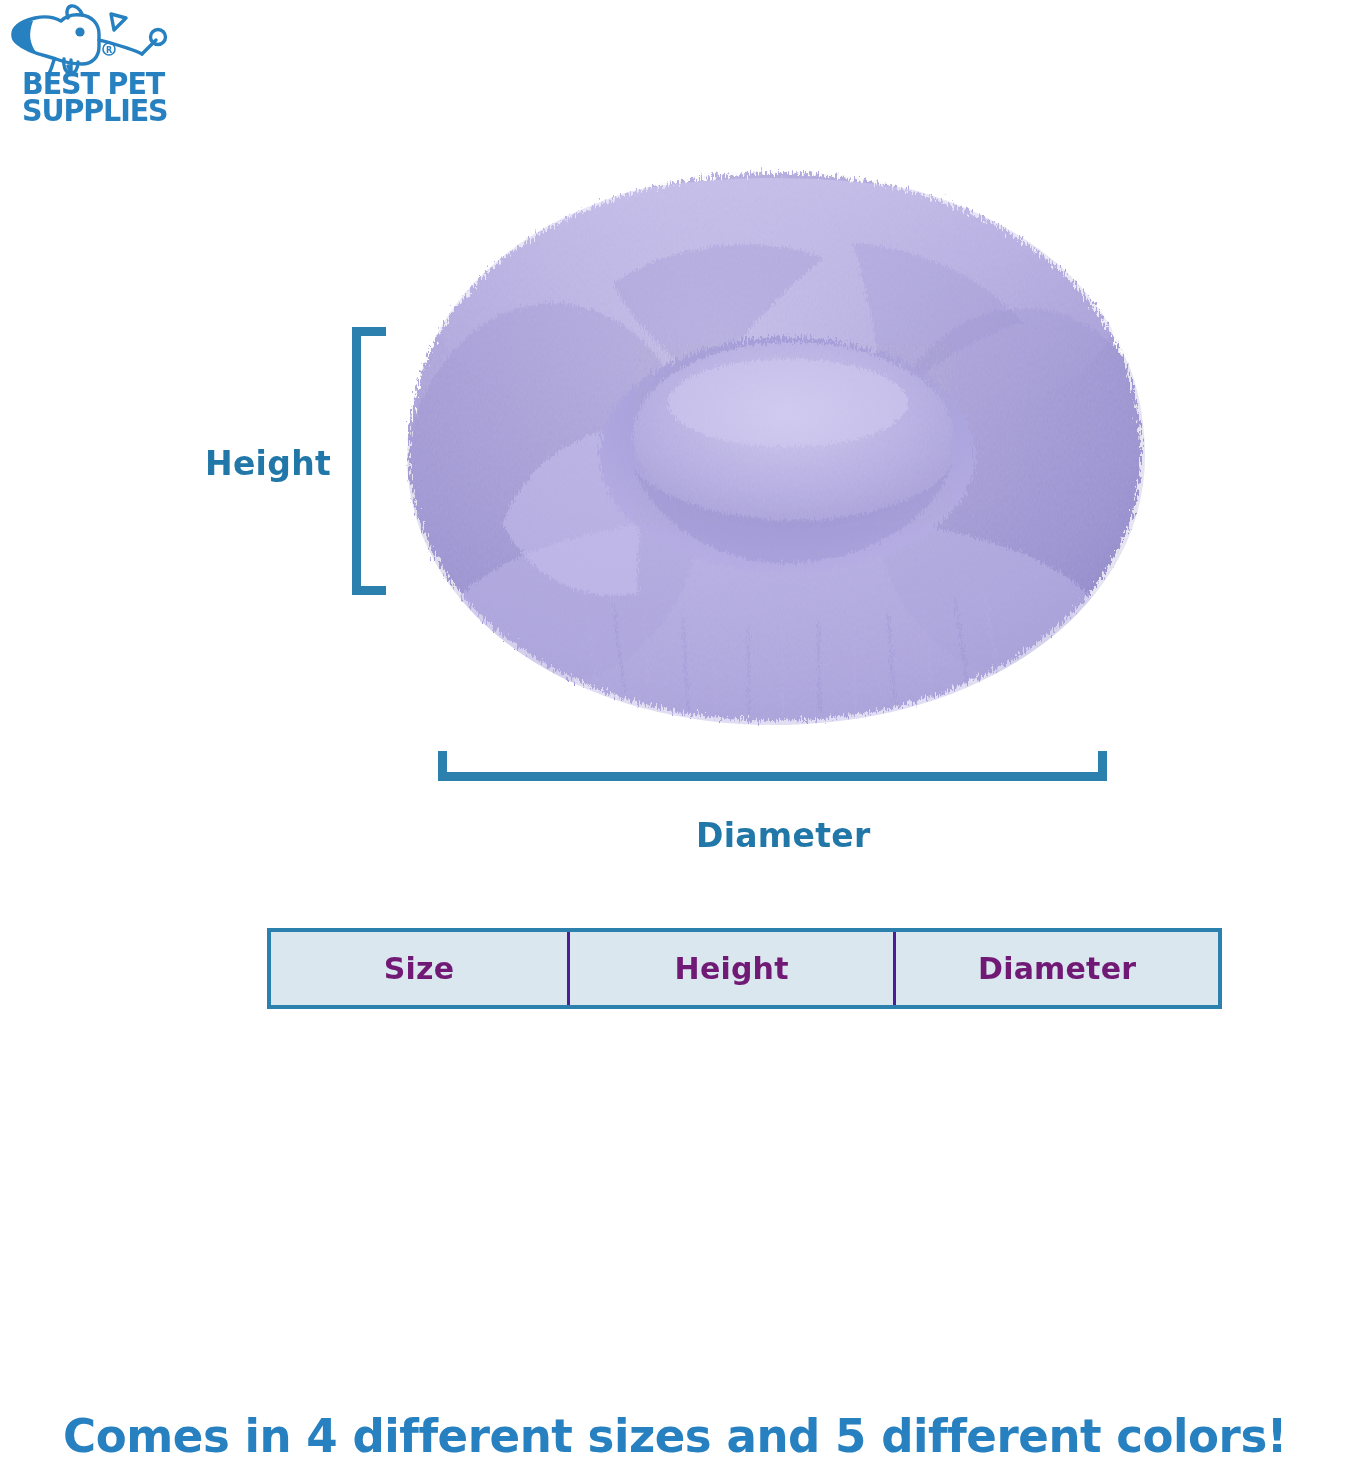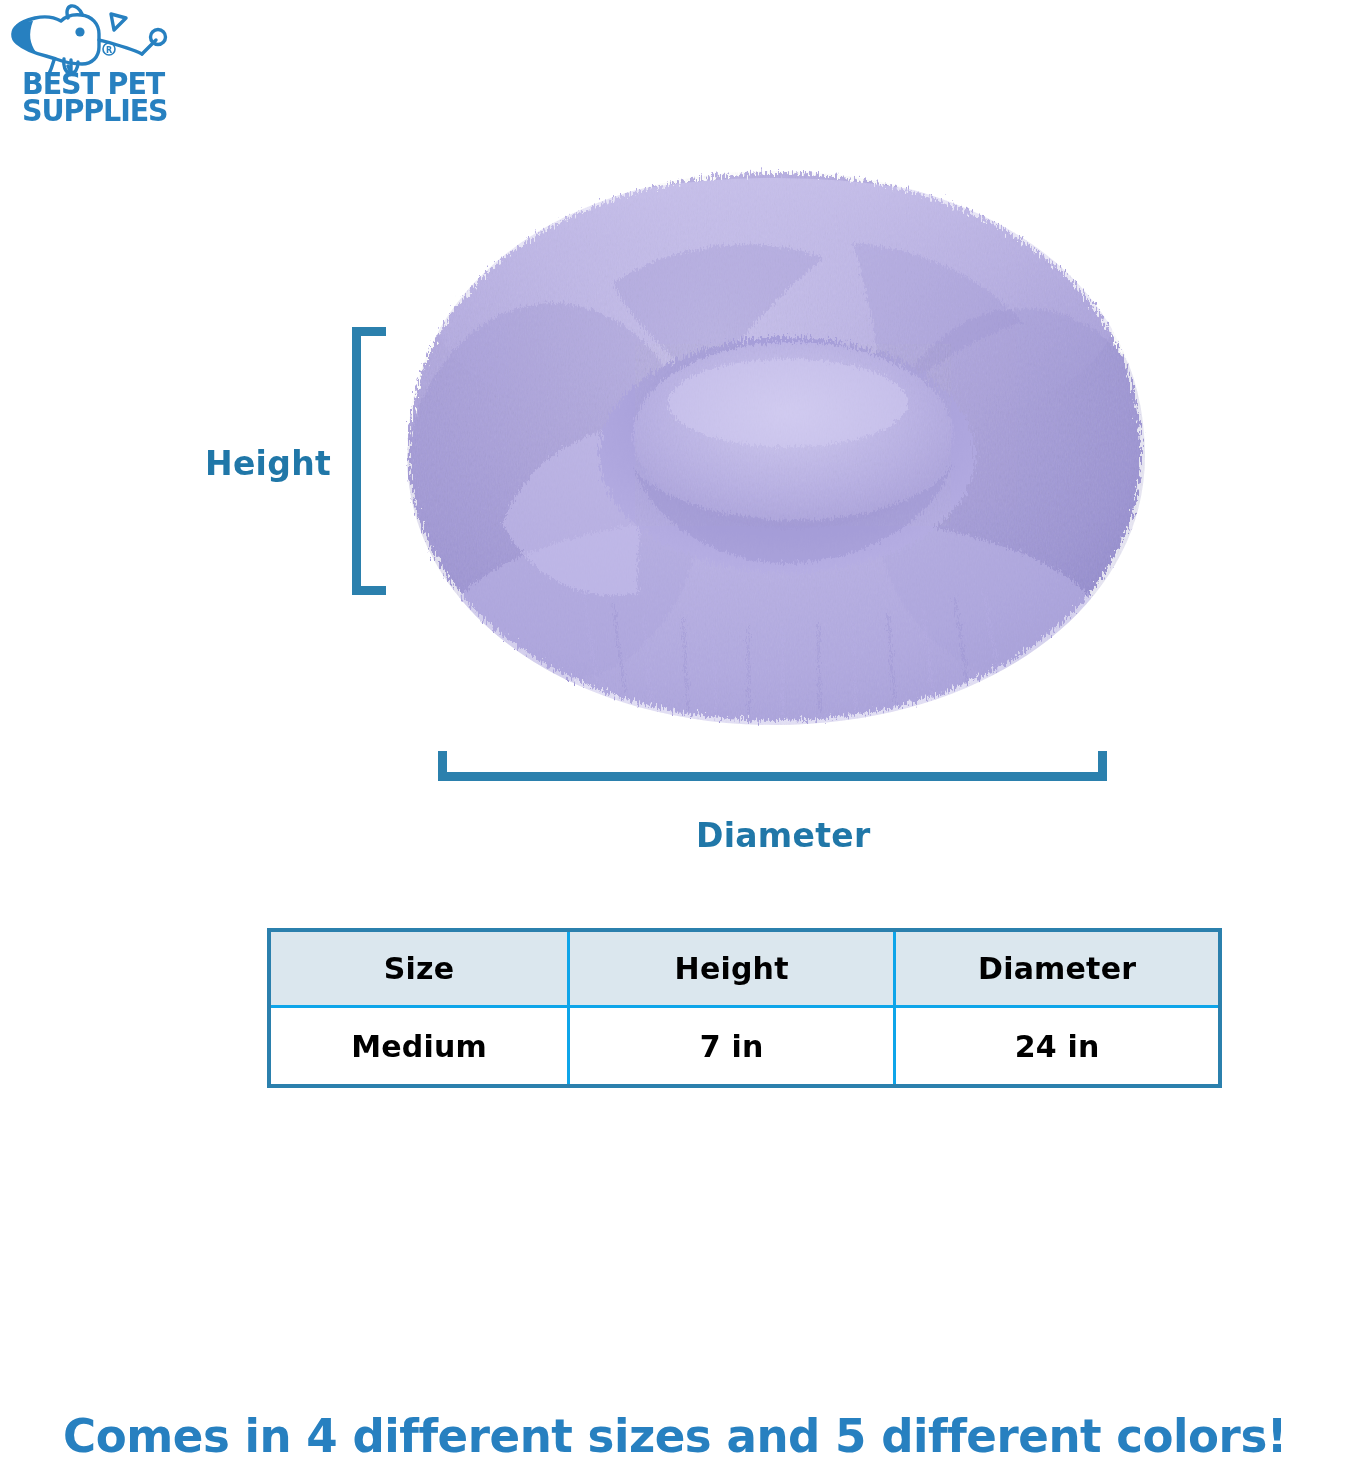--- a/index.html
+++ b/index.html
@@ -142,23 +142,23 @@
     width: 955px;
   }
   table.size-table {
     width: 100%;
     border-collapse: collapse;
     table-layout: fixed;
     border: 4px solid #2b80ad;
   }
   table.size-table th,
   table.size-table td {
-    border: 3px solid #0ea5e9;
+    border: 3px solid #4c1d95;
     text-align: center;
-    color: #000000;
+    color: #701a75;
     font-family: "DejaVu Sans", sans-serif;
     font-weight: bold;
     font-size: 30px;
     letter-spacing: 0.2px;
   }
   table.size-table th {
     background: #dbe7ee;
     height: 71px;
   }
   table.size-table td {
@@ -350,22 +350,17 @@
         <col class="c-diam">
     </colgroup>
     <thead>
       <tr>
         <th>Size</th>
         <th>Height</th>
         <th>Diameter</th>
       </tr>
     </thead>
     <tbody>
-      <tr>
-        <td>Medium</td>
-        <td>7 in</td>
-        <td>24 in</td>
-      </tr>
     </tbody>
   </table>
 </div>
 
 <div id="tagline">Comes in 4 different sizes and 5 different colors!</div>
 
 </body></html>

